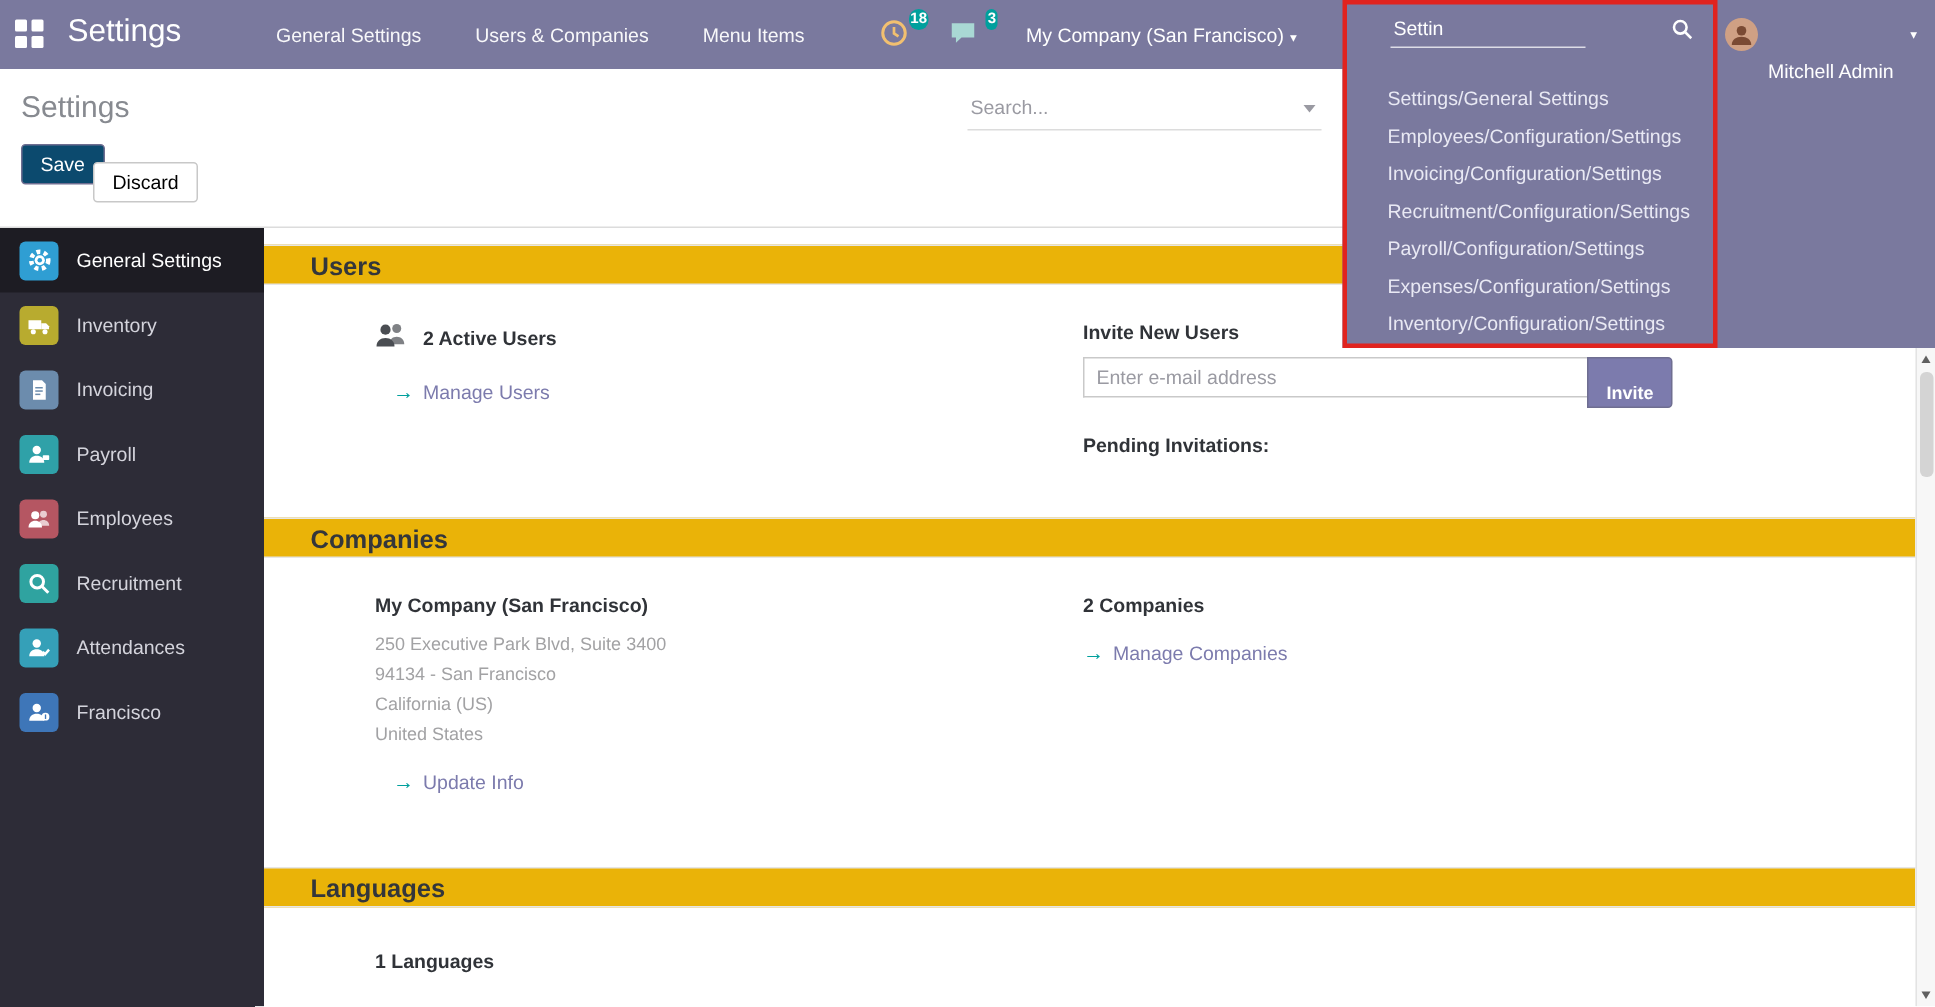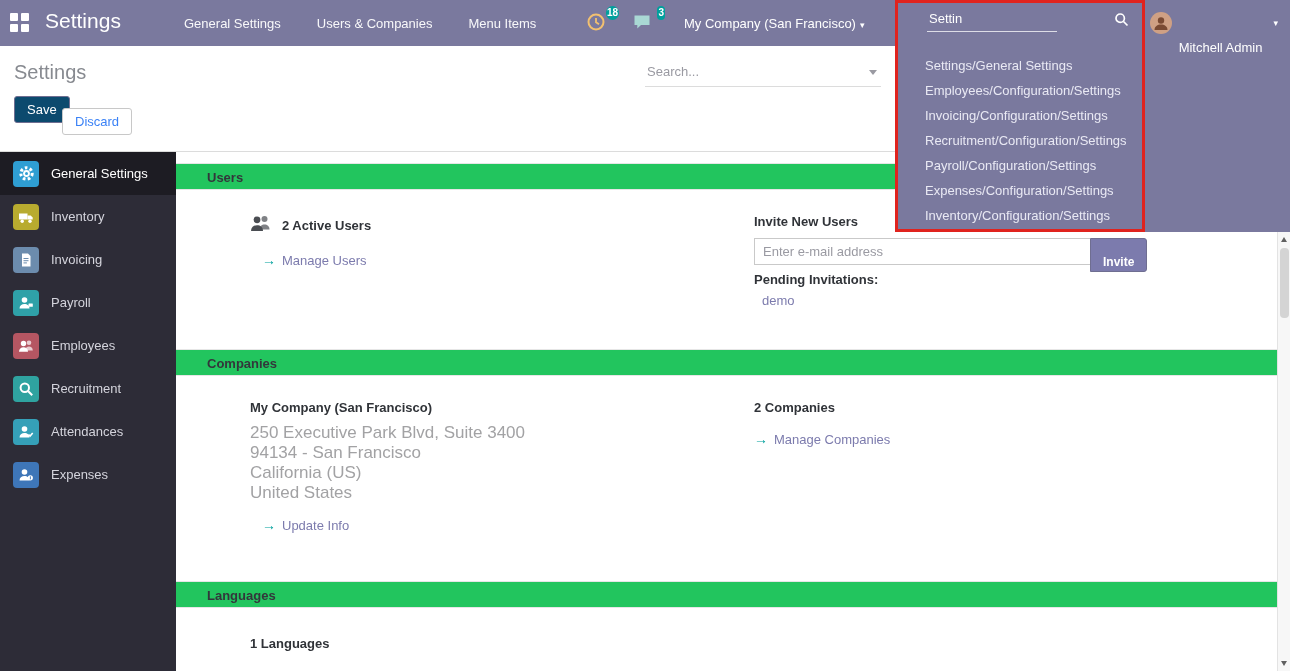--- a/index.html
+++ b/index.html
@@ -34,53 +34,53 @@
 
   
   .control-panel { position:absolute; top:46px; left:0; right:0; height:106px; background:#fff; border-bottom:1px solid #dcdcdc; z-index:5; }
   .breadcrumb { position:absolute; left:14px; top:15px; font-size:20px; color:#878a90; }
   .cp-search { position:absolute; left:645px; top:14px; width:236px; }
   .cp-search input { width:100%; border:none; border-bottom:1px solid #dcdcdc; font-size:13px; color:#b91c1c; padding:4px 20px 7px 2px; outline:none; background:transparent; font-family:"Liberation Sans",sans-serif; }
   .cp-search input::placeholder { color:#9a9aa2; }
   .cp-caret { position:absolute; right:4px; top:10px; width:0; height:0; border-left:4px solid transparent; border-right:4px solid transparent; border-top:5px solid #9a9aa2; cursor:pointer; }
   .btn { display:inline-block; font-size:13px; border-radius:3px; cursor:pointer; line-height:25px; padding:0 12px; }
   .btn-save { position:absolute; left:14px; top:50px; background:#0c4a6e; border:1px solid #6f6e91; color:#fff; }
-  .btn-discard { position:absolute; left:62px; top:62px; background:#fff; border:1px solid #c8c8c8; color:#3b82f6; }
+  .btn-discard { position:absolute; left:62px; top:62px; background:#fff; border:1px solid #c8c8c8; color:#000000; }
 
   
   .sidebar { position:absolute; top:152px; left:0; width:176px; bottom:0; background:#2d2c37; z-index:6; }
   .side-item { height:43px; display:flex; align-items:center; padding-left:13px; gap:12px; cursor:pointer; }
   .side-item.active { background:rgba(0,0,0,0.35); }
   .side-item .app-icon { width:26px; height:26px; border-radius:4px; display:flex; align-items:center; justify-content:center; flex:0 0 26px; }
   .side-item .side-label { font-size:13px; color:#d4d4dc; white-space:nowrap; }
   .side-item.active .side-label { color:#fff; }
 
   
   .main { position:absolute; left:176px; top:152px; right:13px; bottom:0; background:#fff; overflow:hidden; z-index:4; }
-  .section-header { margin-top:11px; height:27px; line-height:27px; background:#22c55e; border-top:1px solid #e6e6e6; border-bottom:1px solid #e6e6e6; font-size:13px; font-weight:bold; color:#33363b; padding-left:31px; }
+  .section-header { margin-top:11px; height:27px; line-height:27px; background:#eab308; border-top:1px solid #e6e6e6; border-bottom:1px solid #e6e6e6; font-size:17px; font-weight:bold; color:#33363b; padding-left:31px; }
   .section-header:first-child { margin-top:11px; }
-  .two-col { display:flex;gap:32px; }
+  .two-col { display:flex; }
   .users-body { padding:24px 0 30px 74px; }
   .companies-body { padding:24px 0 36px 74px; }
   .langs-body { padding:28px 0 20px 74px; }
   .col-left { flex:0 0 472px; }
   .col-right { flex:1; padding-right:40px; }
   .bold-label { font-size:13px; font-weight:bold; color:#303338; }
   .icon-line { display:flex; align-items:center; gap:10px; }
   .o-link { display:inline-flex; align-items:center; gap:6px; font-size:13px; color:#7c7bad; cursor:pointer; }
   .o-link .arrow { color:#00a09d; font-weight:bold; font-size:14px; }
   .ml-indent { margin-left:12px; }
   .invite-group { display:flex; margin-top:9px; align-items:stretch; }
   .invite-group input { flex:0 0 336px; height:27px; border:1px solid #c9c9c9; border-right:none; font-size:13px; padding:0 8px; color:#555; outline:none; font-family:"Liberation Sans",sans-serif; }
   .invite-group input::placeholder { color:#9a9aa2; }
   .btn-invite { height:27px; background:#7c7bad; border:1px solid #6f6e91; color:#fff; font-size:12px; font-weight:bold; border-radius:0 3px 3px 0; padding:16px 12px; cursor:pointer; }
-  .pending-label { }
+  .pending-label { margin-top:17px; }
   .pending-user { margin-top:6px; margin-left:8px; font-size:13px; color:#7c7bad; cursor:pointer; }
   .addr { margin-top:8px; }
-  .addr div { font-size:17px; color:#a2a2a4; line-height:20px; }
+  .addr div { font-size:12px; color:#a2a2a4; line-height:20px; }
   .mt14 { margin-top:14px; }
   .mt16 { margin-top:16px; }
 
   
   .scrollbar { position:absolute; right:0; top:232px; width:13px; bottom:0; background:#f7f7f7; border-left:1px solid #e3e3e3; z-index:6; }
   .sb-up { position:absolute; top:5px; left:3px; width:0; height:0; border-left:3px solid transparent; border-right:3px solid transparent; border-bottom:5px solid #606060; cursor:pointer; }
   .sb-down { position:absolute; bottom:5px; left:3px; width:0; height:0; border-left:3px solid transparent; border-right:3px solid transparent; border-top:5px solid #606060; cursor:pointer; }
   .sb-thumb { position:absolute; top:16px; left:2px; width:9px; height:70px; background:#d4d4d4; border-radius:4px; cursor:pointer; }
 </style>
 </head>
@@ -236,21 +236,21 @@
     </div>
     <div class="side-item">
       <span class="app-icon" style="background-color: rgb(62, 118, 184);">
         <svg width="16" height="16" viewBox="0 0 16 16">
             <circle cx="6.5" cy="5" r="2.8" fill="#fff"></circle>
             <path d="M1.5 13.5c0-3 2.2-4.6 5-4.6s5 1.6 5 4.6z" fill="#fff"></path>
             <circle cx="12.3" cy="10.8" r="2.6" fill="#fff"></circle>
             <rect x="11.9" y="9.3" width="0.9" height="3" fill="#3e76b8"></rect>
           </svg>
       </span>
-      <span class="side-label">Expenses</span>
+      <span class="side-label">Francisco</span>
     </div>
   </div>
 
   <div class="main">
 
     <div class="section-header">Users</div>
     <div class="two-col users-body">
       <div class="col-left">
         <div class="icon-line">
           <span>
@@ -268,21 +268,20 @@
           <span>Manage Users</span>
         </div>
       </div>
       <div class="col-right">
         <div class="bold-label">Invite New Users</div>
         <div class="invite-group">
           <input type="text" placeholder="Enter e-mail address" style="">
           <button class="btn-invite">Invite</button>
         </div>
         <div class="bold-label pending-label">Pending Invitations:</div>
-        <div class="pending-user">demo</div>
       </div>
     </div>
 
     <div class="section-header">Companies</div>
     <div class="two-col companies-body">
       <div class="col-left">
         <div class="bold-label">My Company (San Francisco)</div>
         <div class="addr">
           <div>250 Executive Park Blvd, Suite 3400</div>
           <div>94134 - San Francisco</div>

